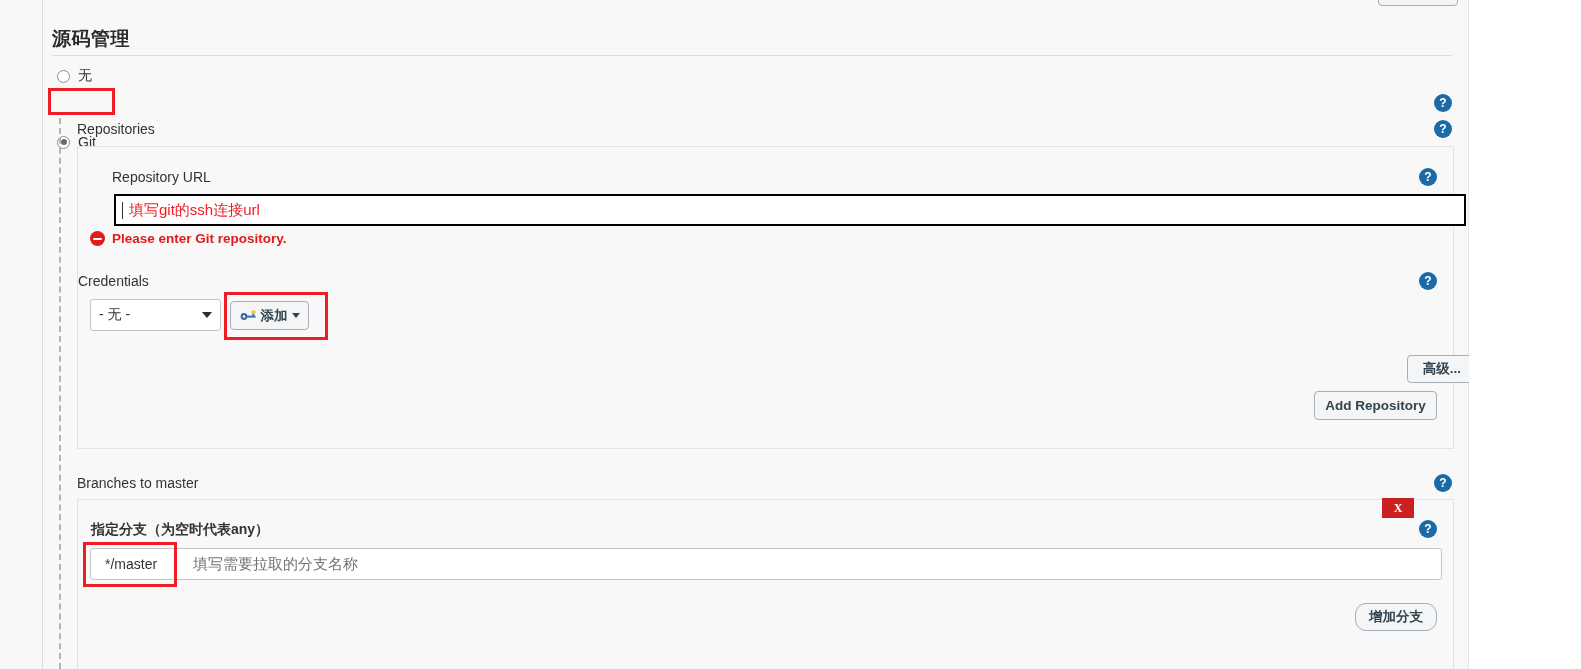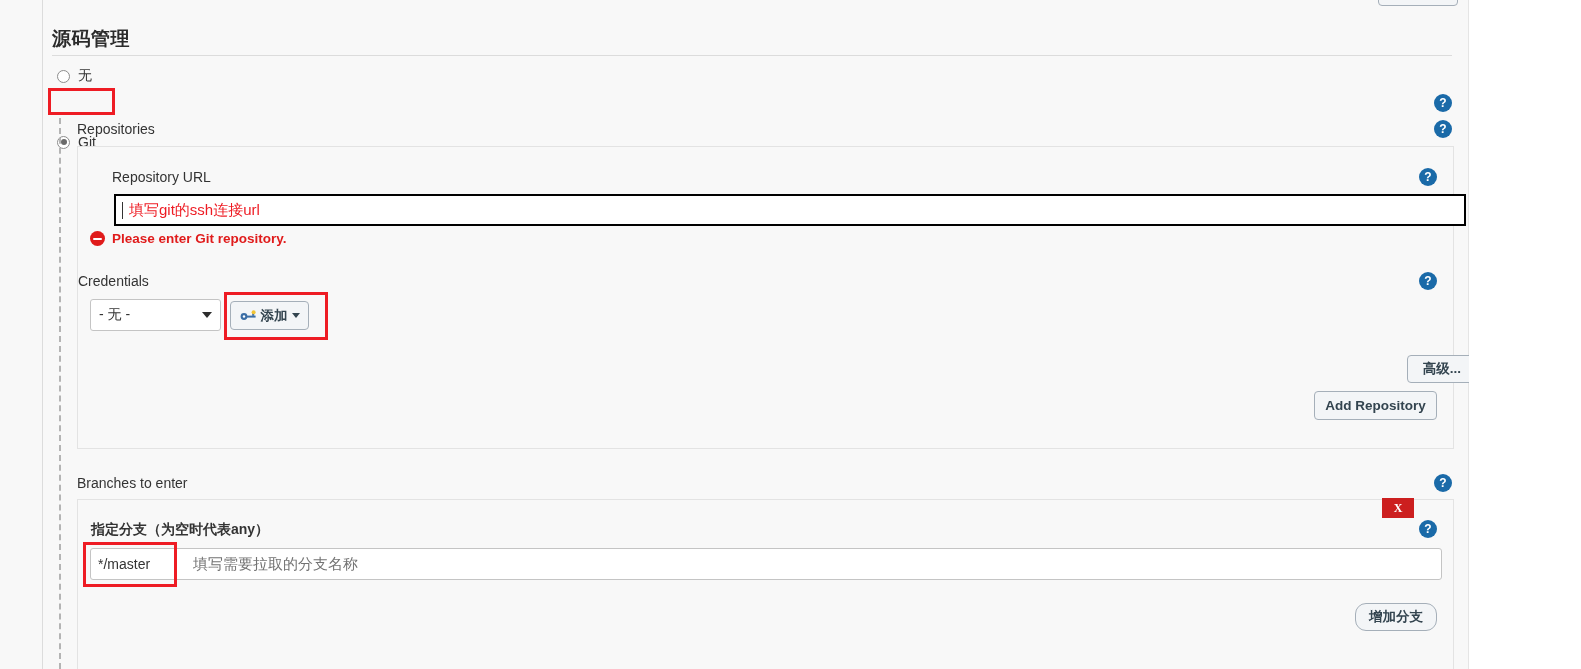--- a/index.html
+++ b/index.html
@@ -286,21 +286,21 @@
   .input-branch {
     position: absolute;
     left: 90px; top: 548px;
     width: 1352px; height: 32px;
     border: 1px solid #c4c4c4;
     border-radius: 3px;
     background: #ffffff;
     box-sizing: border-box;
     display: flex;
     align-items: center;
-    padding-left: 7px;
+    padding-left: 14px;
     font-size: 14px;
     color: #333;
   }
   .ann-branch {
     position: absolute;
     left: 83px; top: 542px;
     width: 94px; height: 45px;
     border: 3px solid #ee1c24;
     box-sizing: border-box;
   }
@@ -404,21 +404,21 @@
       <circle cx="13.6" cy="2.2" r="2" fill="#f2c432"></circle>
     </svg>
     <span>添加</span>
     <span class="caret-dn"></span>
   </div>
   <div class="ann-add"></div>
 
   <div class="btn btn-advanced">高级...</div>
   <div class="btn btn-add-repo">Add Repository</div>
 
-  <div class="lbl lbl-branches">Branches to enter</div>
+  <div class="lbl lbl-branches">Branches to master</div>
   <div class="panel panel-branch"></div>
 
   <div class="btn-delete-x">X</div>
 
   <div class="lbl lbl-spec-branch">指定分支（为空时代表any）</div>
 
   <div class="input-branch">
     <span>*/master</span>
   </div>
   <div class="ann-branch"></div>

